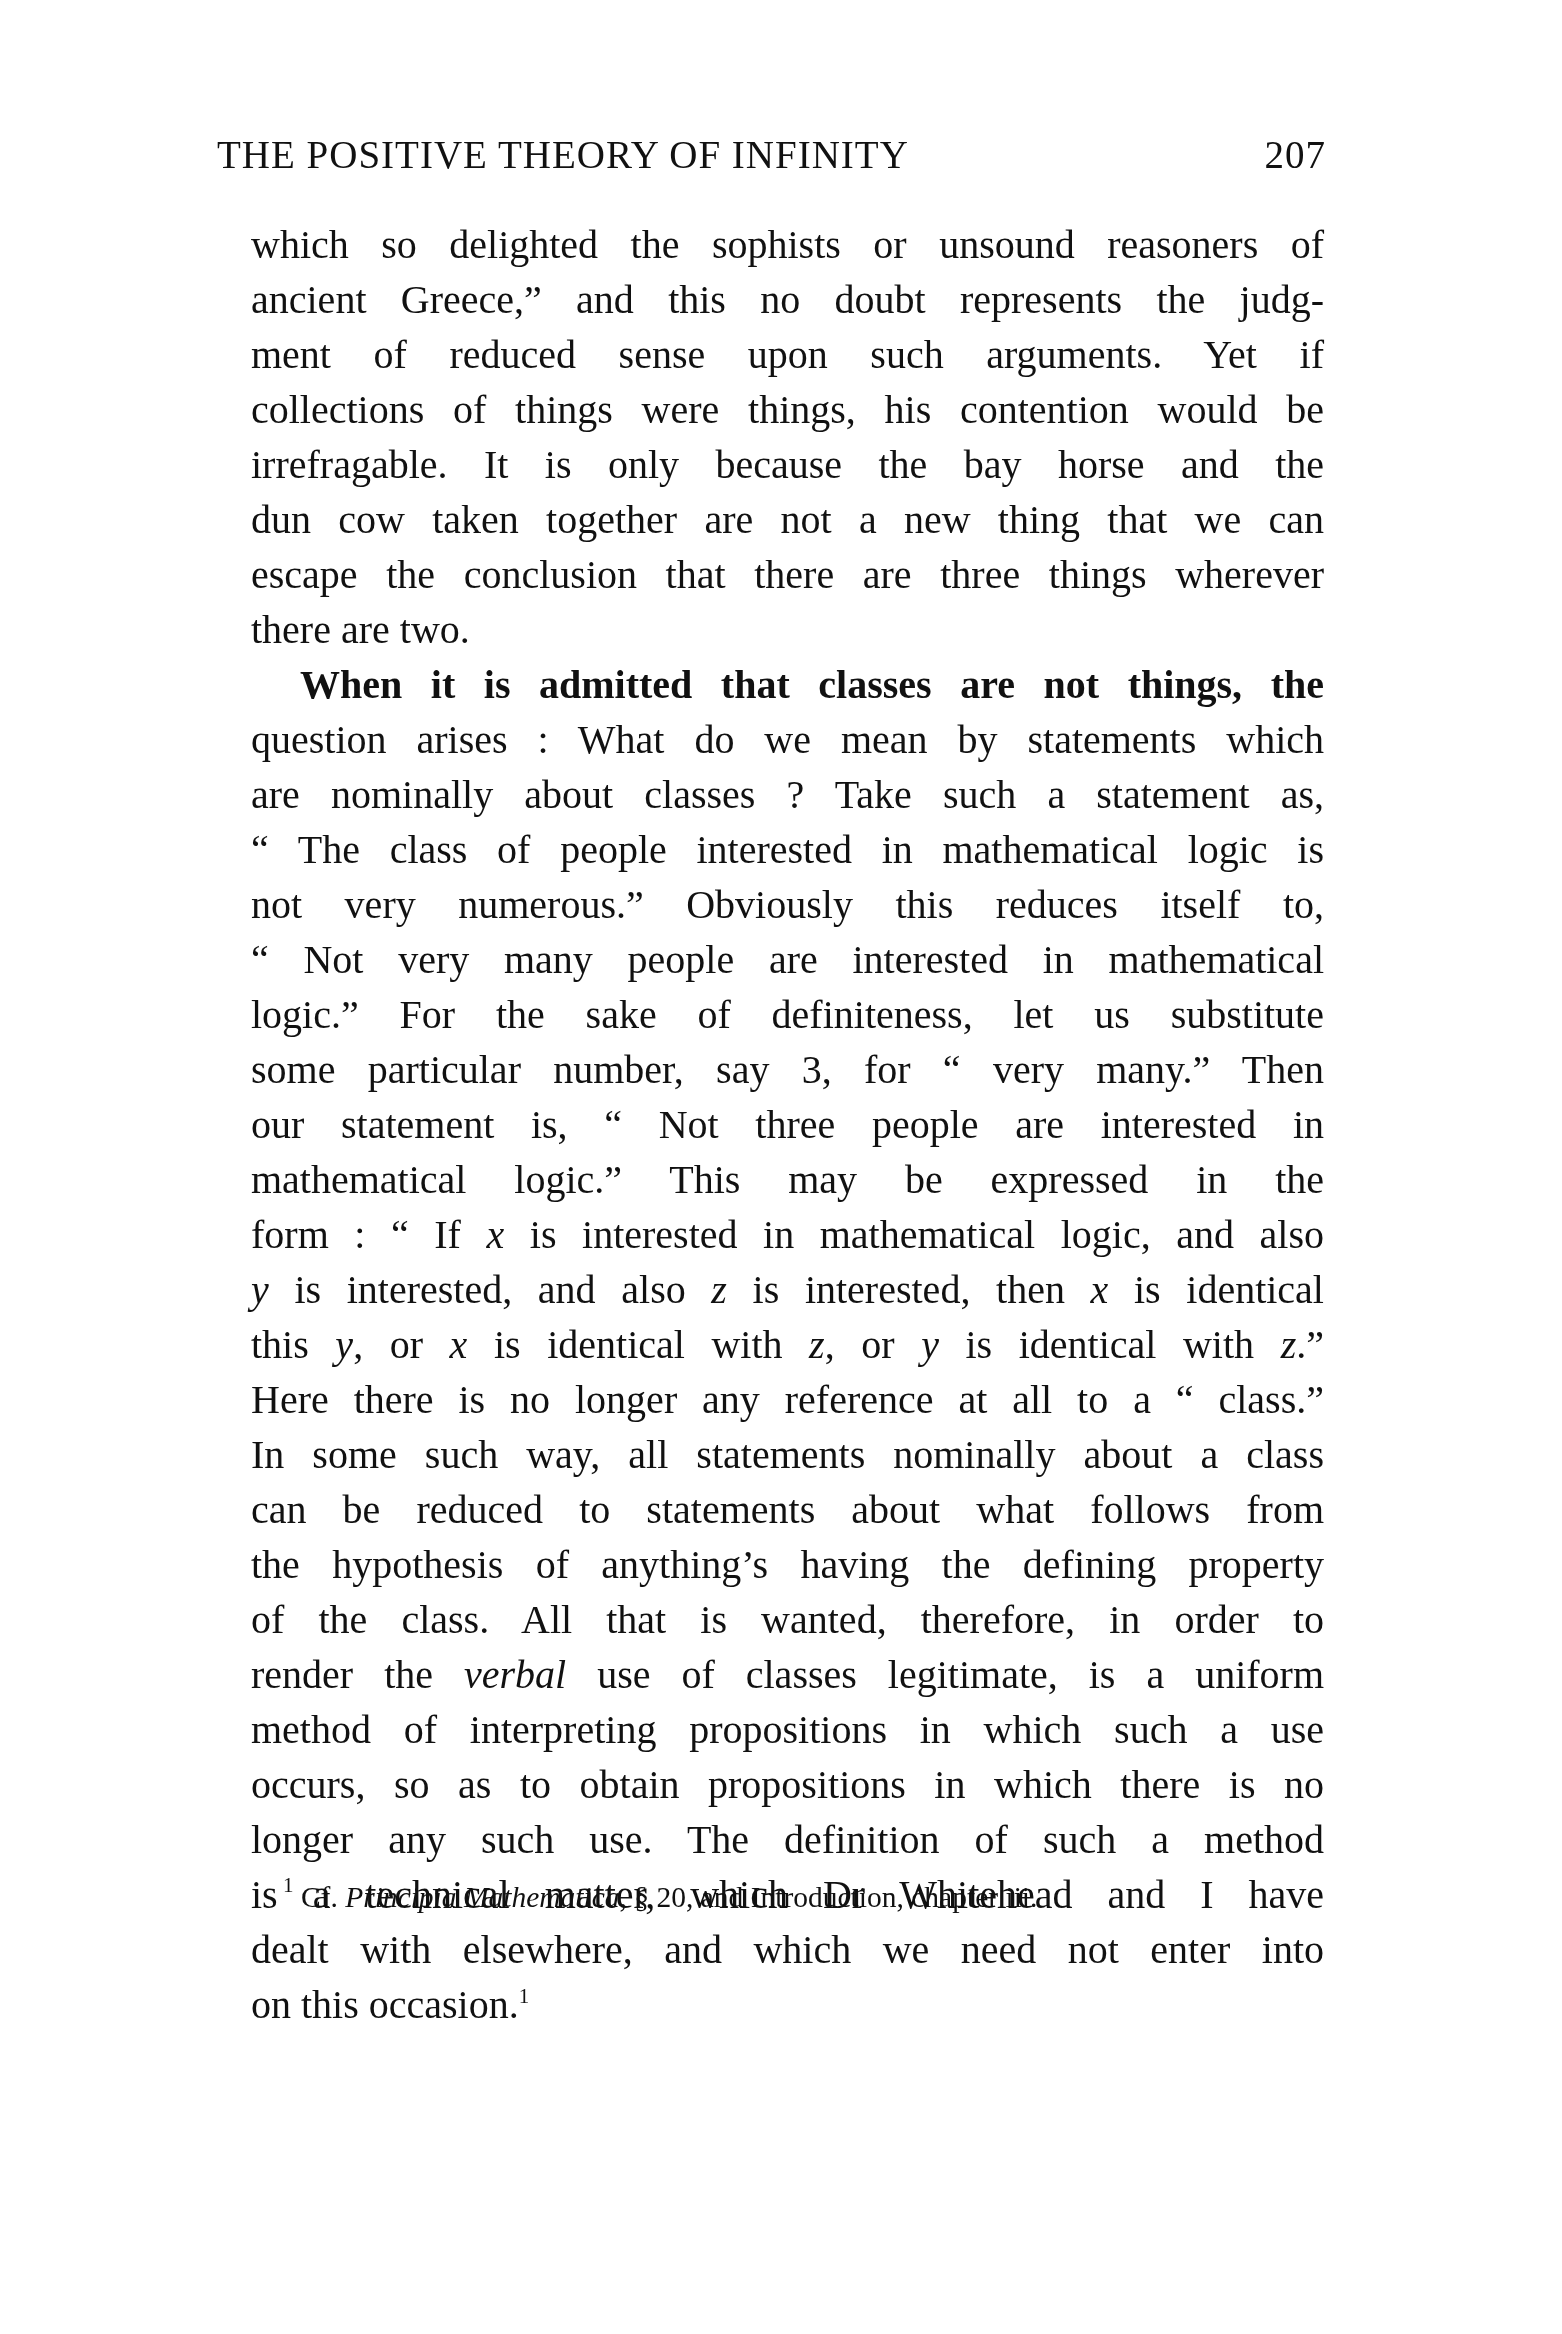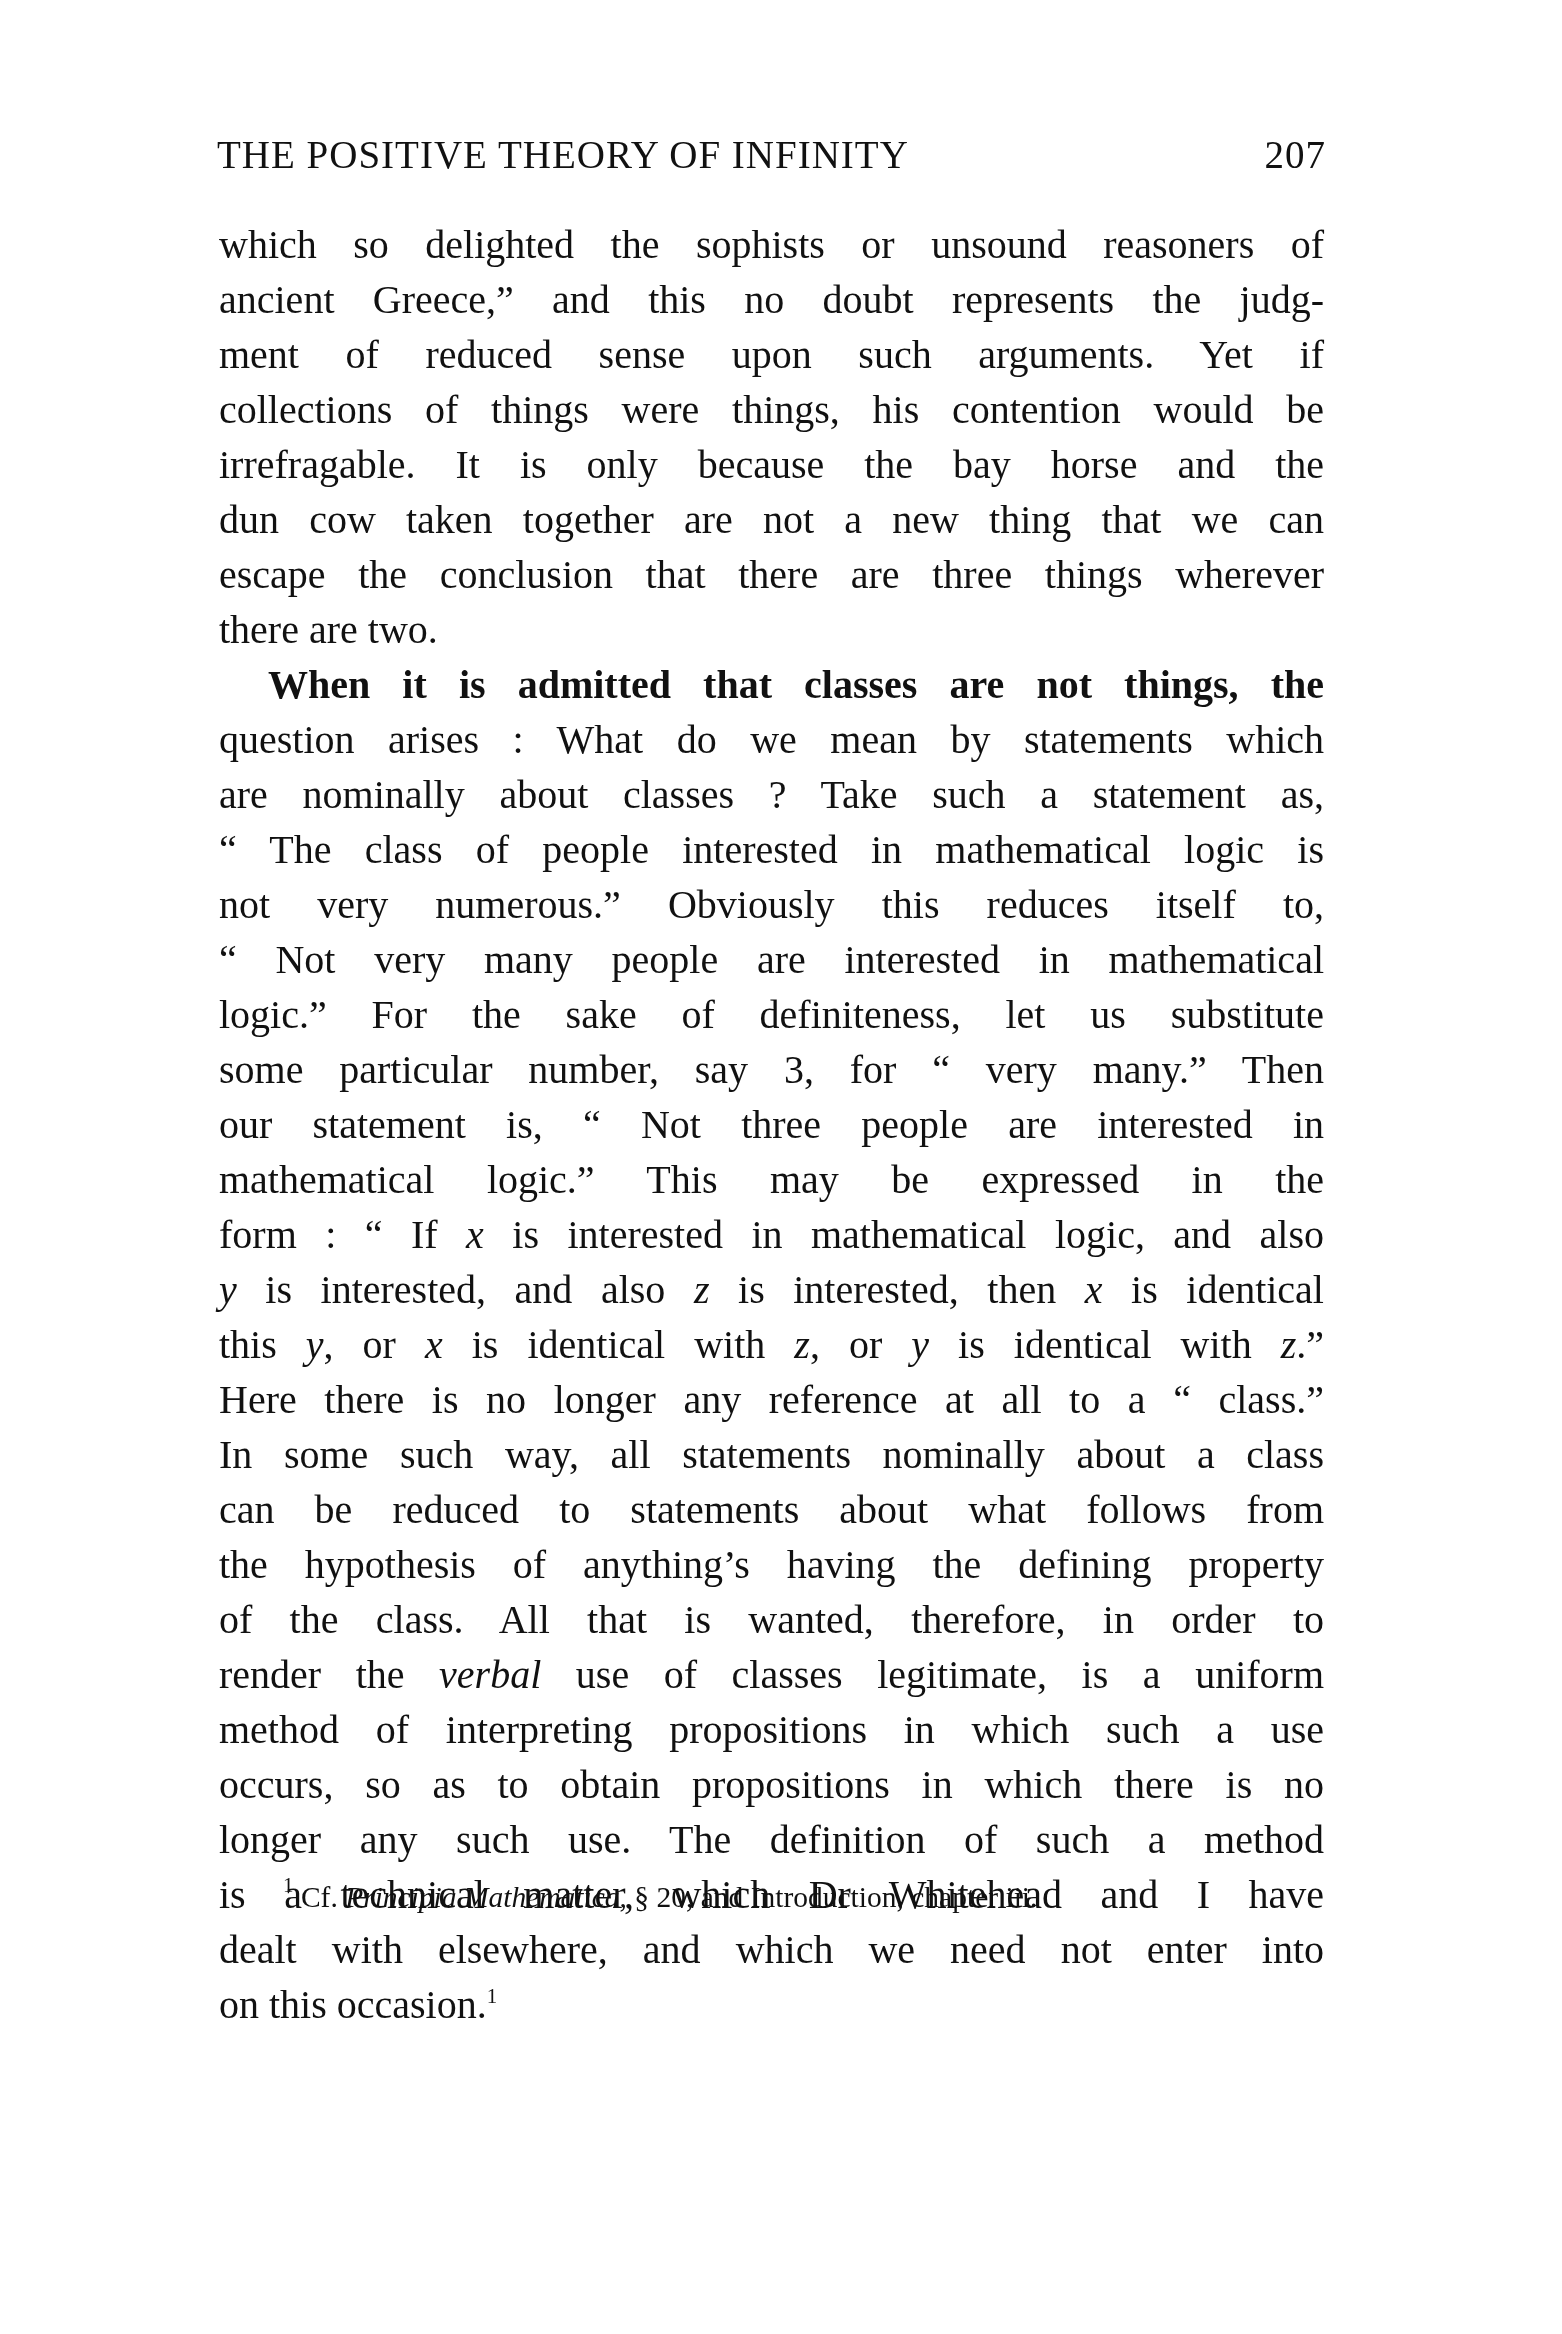--- a/index.html
+++ b/index.html
@@ -2,21 +2,21 @@
 <html style="font-size:15px"><head>
 <meta charset="utf-8">
 <style>
   html, body { margin: 0; padding: 0; background: #ffffff; }
   body { width: 1563px; height: 2335px; position: relative; overflow: hidden;
          font-family: "Liberation Serif", "DejaVu Serif", serif; color: #111; }
   .header { position: absolute; left: 217px; width: 1109px; top: 126px; height: 57px;
             font-size: 39px; letter-spacing: 1px; display: flex; justify-content: space-between; align-items: center; }
   .body-text { position: absolute; left: 219px; width: 1105px; top: 217px; }
   .line { height: 55px; line-height: 55px; font-size: 40px; white-space: nowrap;
-          text-align: justify; text-align-last: justify; overflow: visible; }
+          text-align: justify; text-align-last: justify; overflow: visible; margin-left: 32px; }
   .line.last { text-align-last: left; }
   .line.indent { padding-left: 49px; font-weight: bold; }
   .it { font-style: italic; text-align: right; }
   .fn { position: absolute; left: 283px; top: 1876px; font-size: 29.5px; line-height: 42px; white-space: nowrap; }
   sup { font-size: 21px; vertical-align: 15px; line-height: 0; }
 </style>
 </head>
 <body>
 
 <div class="header">

